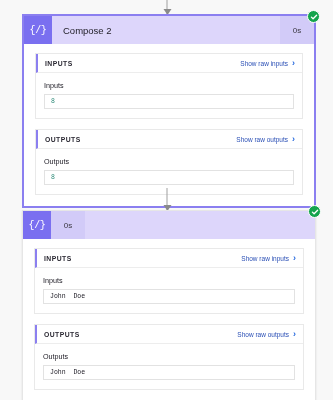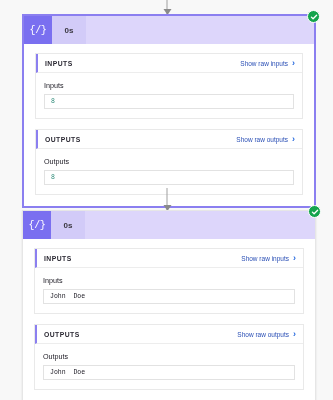--- a/index.html
+++ b/index.html
@@ -89,21 +89,20 @@
   }
   .card-duration {
     width: 34px;
     min-width: 34px;
     display: flex;
     align-items: center;
     justify-content: center;
     font-size: 8px;
     color: #3a3740;
     background: #d2cbf8;
-    font-weight: bold;
   }
   .status-badge {
     position: absolute;
     top: -6px;
     right: -6px;
     width: 13px;
     height: 13px;
     border-radius: 50%;
     background: #14a44d;
     border: 1.5px solid #ffffff;
@@ -188,20 +187,21 @@
 <div class="canvas">
 
   <div class="connector connector-top">
     <span class="arrowhead"></span>
   </div>
 
   <div class="card card-1 selected">
 
     <div class="card-header">
       <div class="card-icon">{/}</div>
+      <div class="card-title">Compose 2</div>
       <div class="card-duration">0s</div>
       <div class="status-badge">
         <svg width="8" height="8" viewBox="0 0 8 8" aria-hidden="true">
           <path d="M1.4 4.1 L3.1 5.8 L6.6 2.3" fill="none" stroke="#ffffff" stroke-width="1.3" stroke-linecap="round" stroke-linejoin="round"></path>
         </svg>
       </div>
     </div>
 
     <div class="card-body">
 

